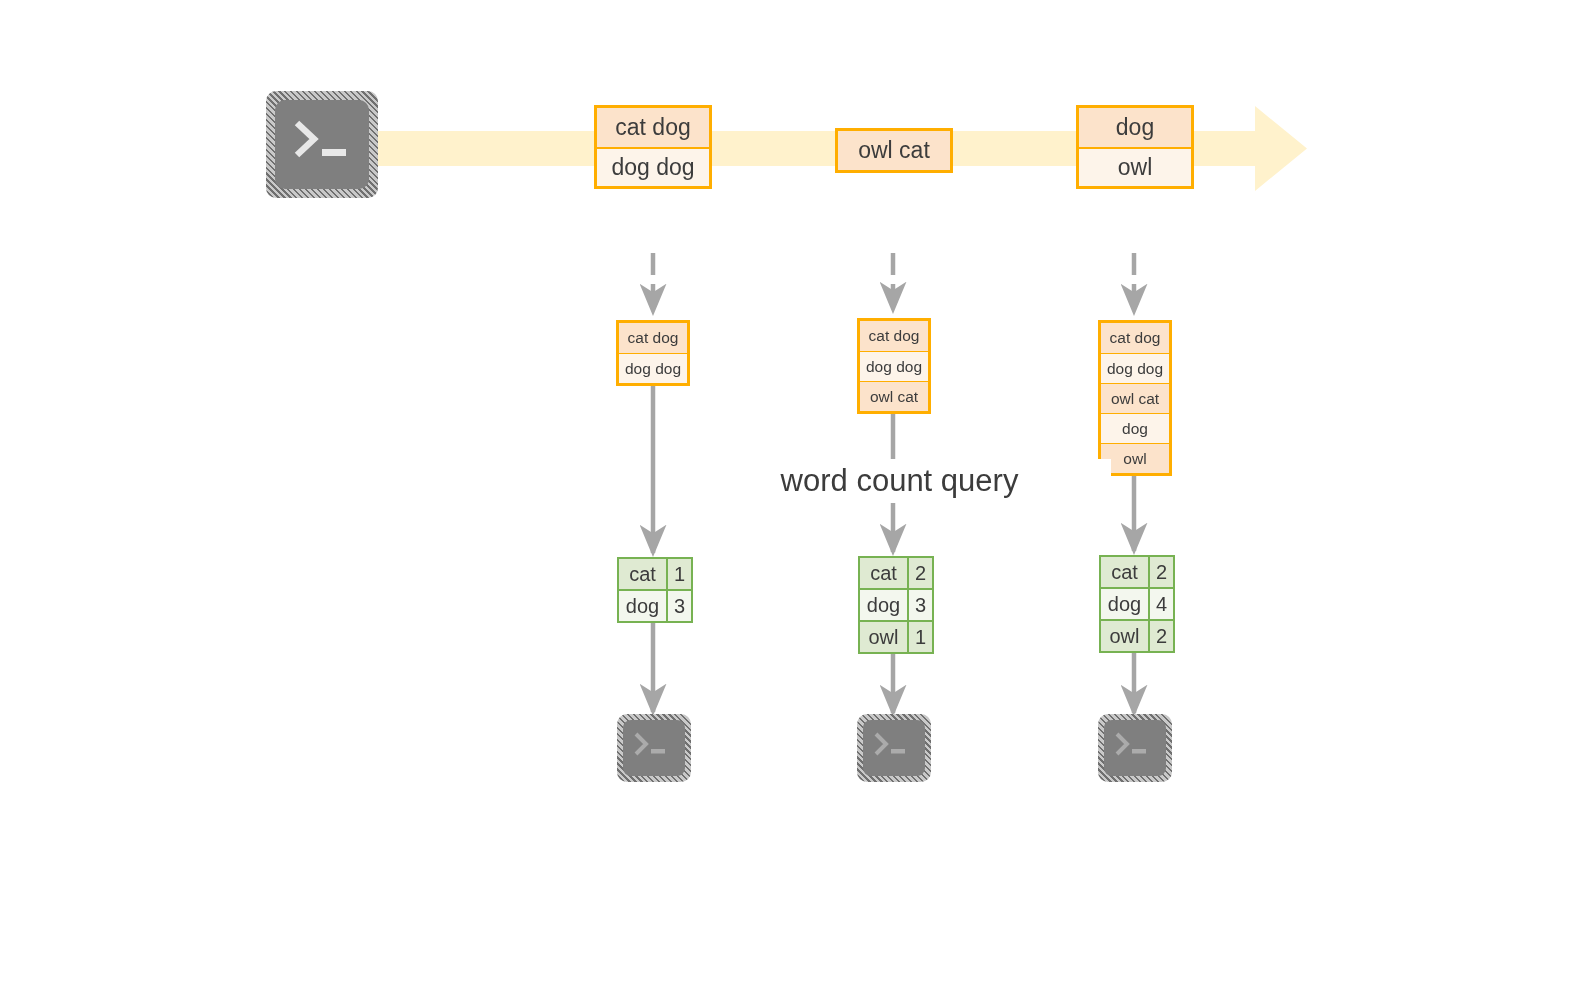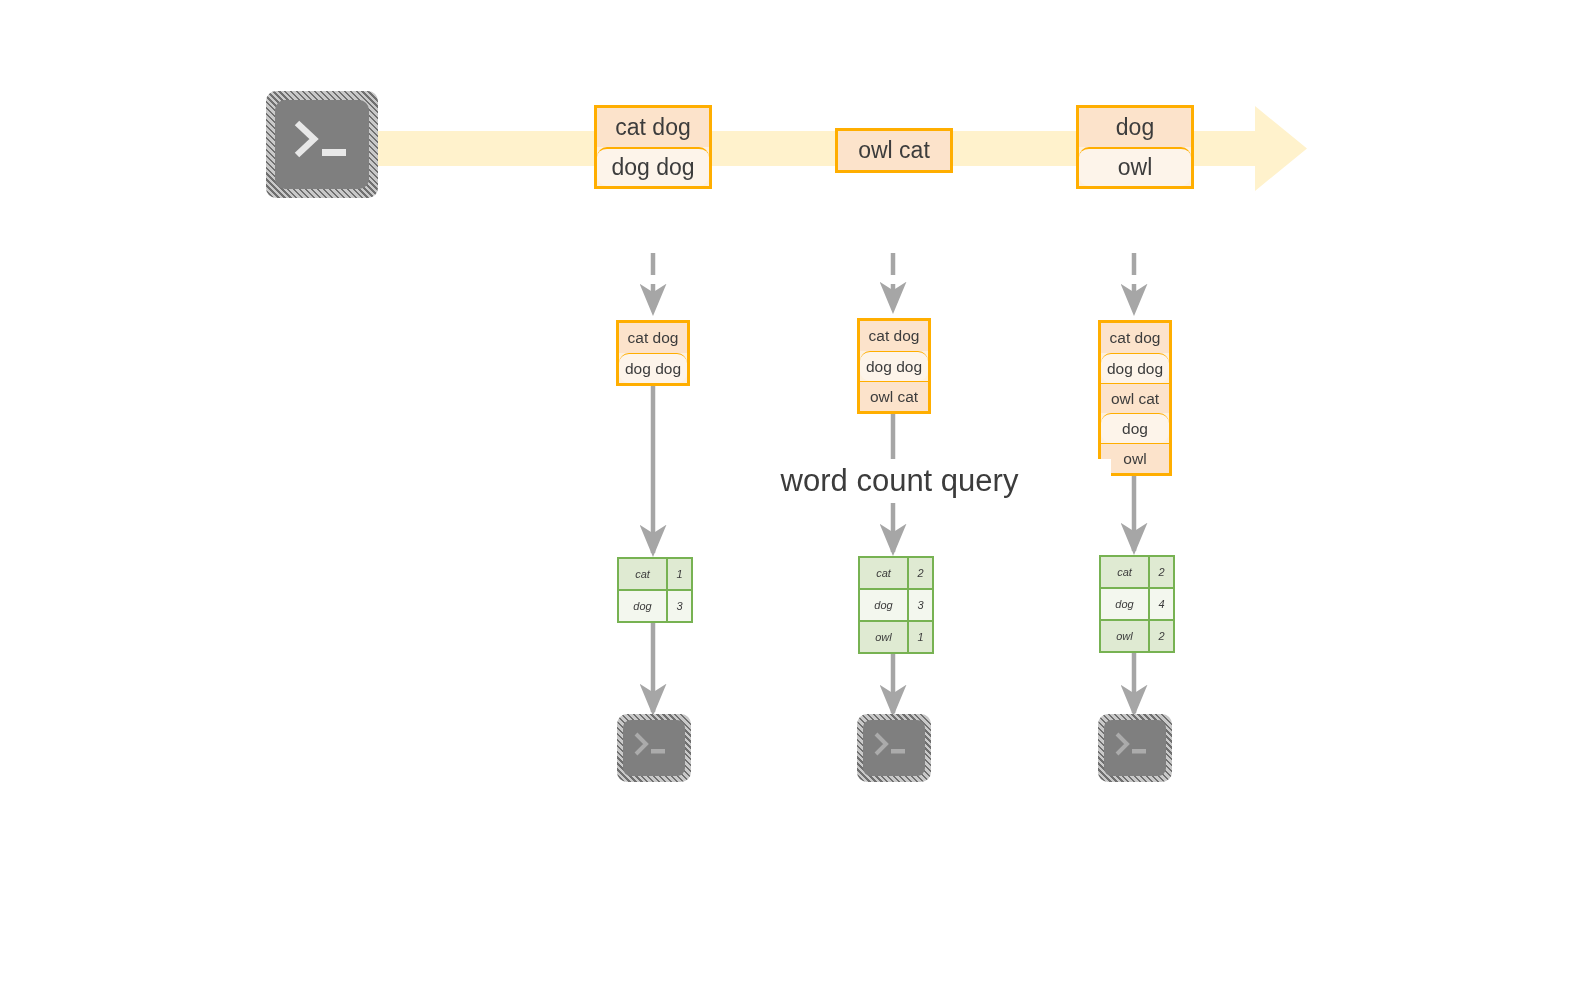--- a/index.html
+++ b/index.html
@@ -58,21 +58,21 @@
   }
   .msgbox .row {
     box-sizing: border-box;
     display: flex;
     align-items: center;
     justify-content: center;
     color: #3c3c3c;
     white-space: nowrap;
   }
   .msgbox .row.odd  { background: #fce3cb; }
-  .msgbox .row.even { background: #fdf4ea; border-radius: 10px; }
+  .msgbox .row.even { background: #fdf4ea; }
   .msgbox .row + .row { border-top: 2px solid #ffae00; }
 
   
   .msgbox.big { width: 118px; }
   .msgbox.big .row { height: 39px; font-size: 23px; }
 
   
   .msgbox.small { width: 74px; }
   .msgbox.small .row { height: 30px; font-size: 15.5px; }
   .msgbox.small .row + .row { border-top: 1.6px solid #ffae00; }
@@ -90,24 +90,23 @@
   .restable .trow {
     display: flex;
     height: 30px;
   }
   .restable .trow + .trow { border-top: 2.5px solid #77b252; }
   .restable .tcell {
     box-sizing: border-box;
     display: flex;
     align-items: center;
     justify-content: center;
-    font-size: 11px;
+    font-size: 20px;
     color: #3c3c3c;
     white-space: nowrap;
-    font-style: italic;
   }
   .restable .tcell.k { width: 47px; }
   .restable .tcell.v { width: 25px; border-left: 2.5px solid #77b252; }
   .restable .trow.odd  .tcell { background: #dfead2; }
   .restable .trow.even .tcell { background: #f3f7ee; }
 
   
   .querylabel {
     position: absolute;
     box-sizing: border-box;

